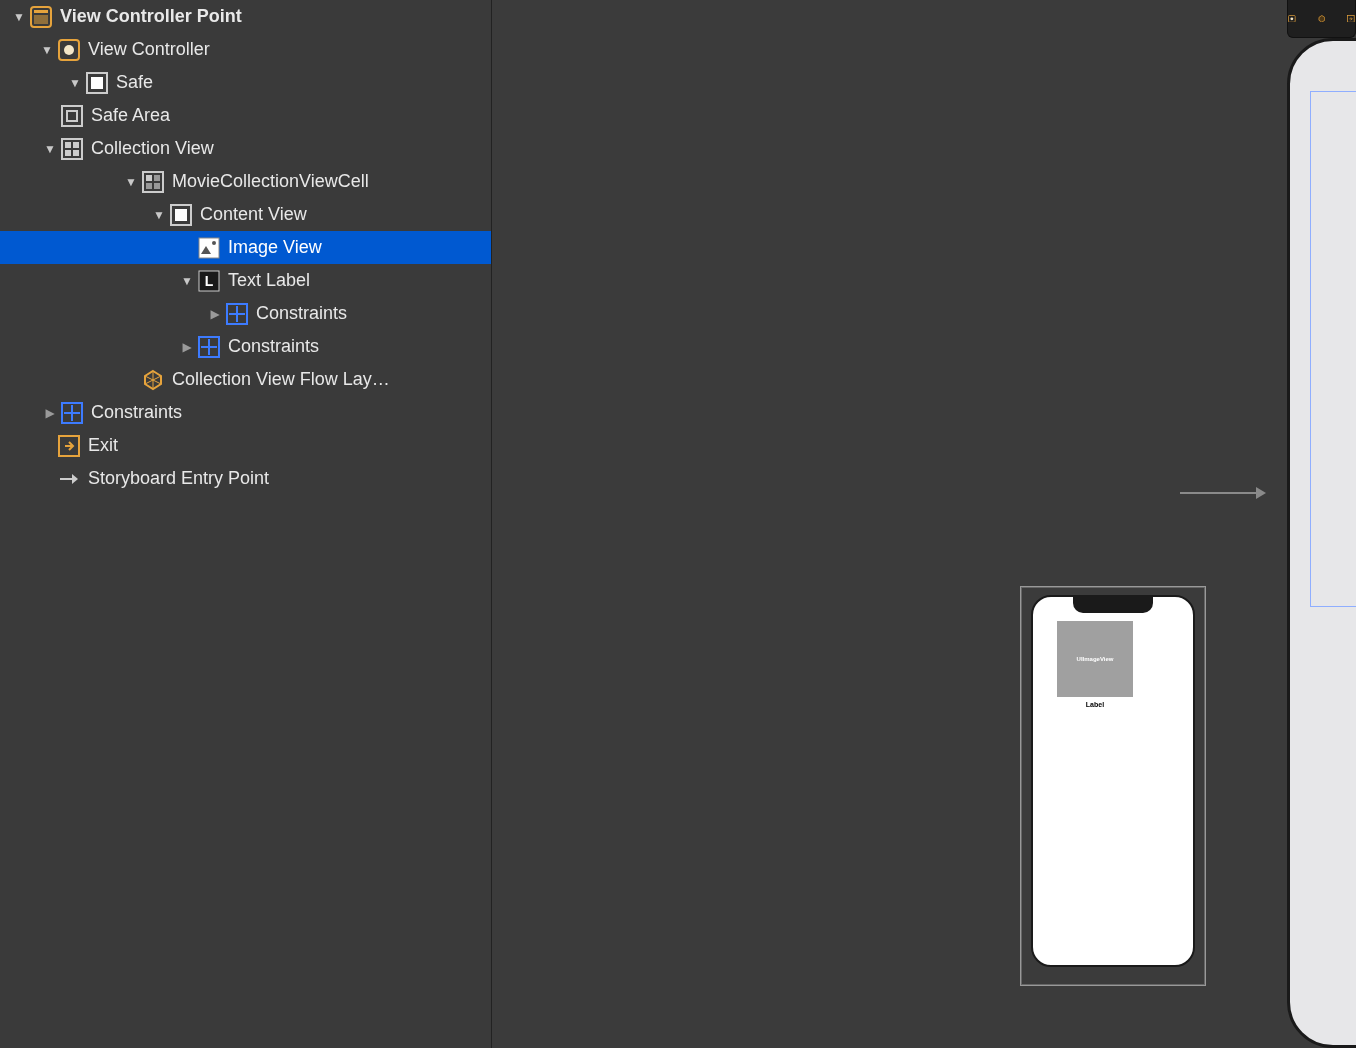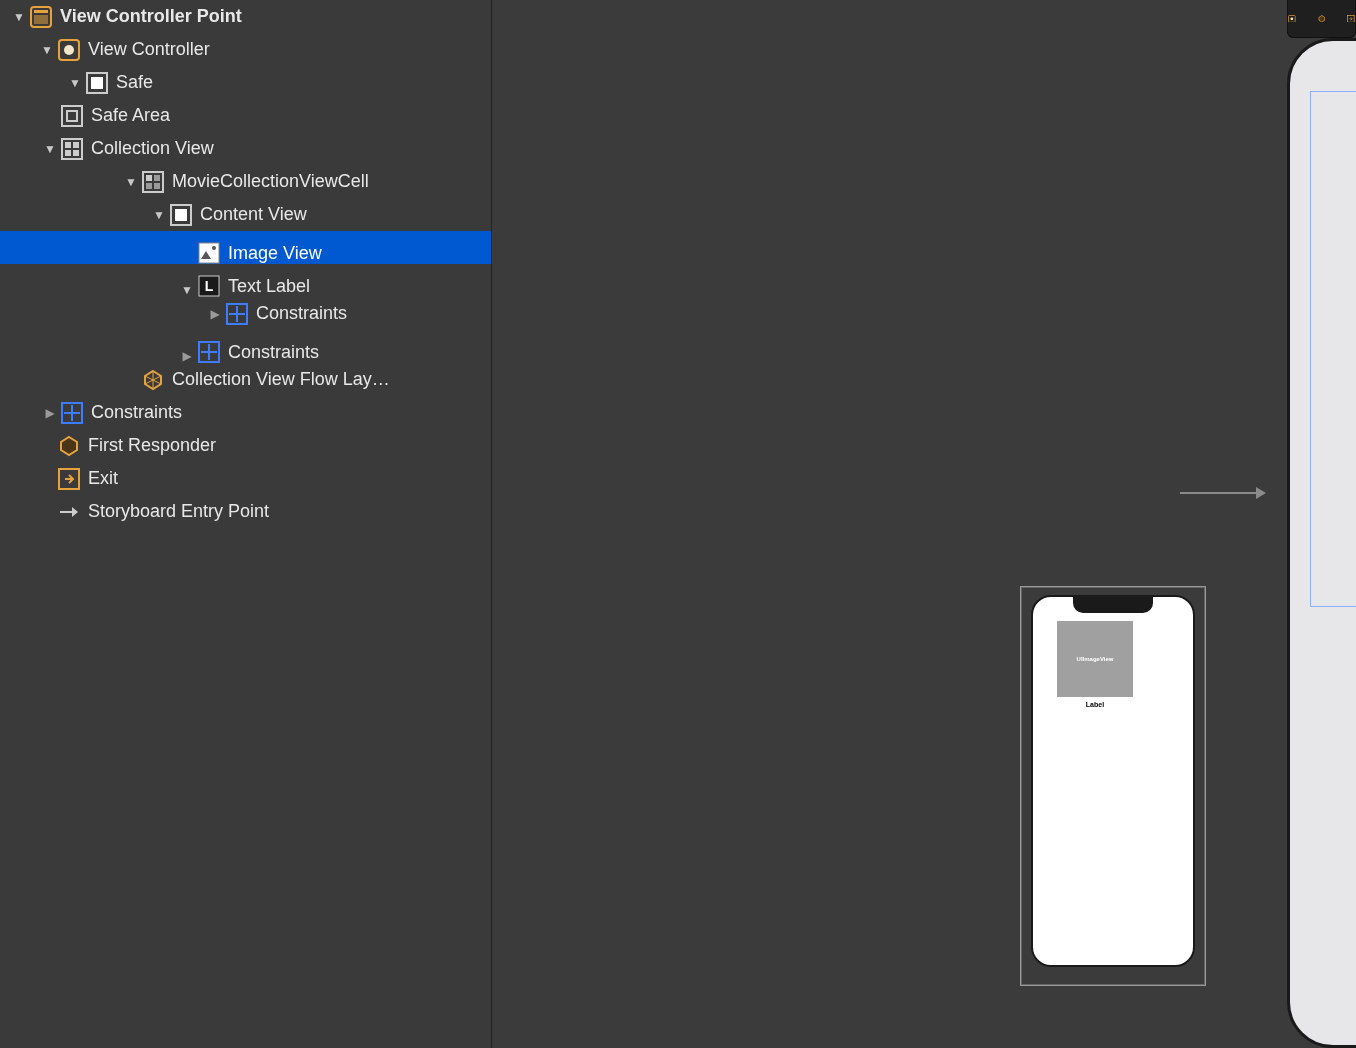--- a/index.html
+++ b/index.html
@@ -58,21 +58,21 @@
       justify-content: center;
       flex-shrink: 0;
     }
     .icon svg { width: 100%; height: 100%; }
     .indent-0 { padding-left: 12px; }
     .indent-1 { padding-left: 40px; }
     .indent-2 { padding-left: 68px; }
     .indent-3 { padding-left: 43px; }
     .indent-4 { padding-left: 124px; }
     .indent-5 { padding-left: 152px; }
-    .indent-6 { padding-left: 180px; align-items: flex-end; }
+    .indent-6 { padding-left: 180px; }
     .indent-7 { padding-left: 208px; }
     .row-bold { font-weight: 600; }
 
     
     .toolbar-dark {
       position: absolute;
       top: 0;
       left: 795px;
       right: 0;
       height: 38px;
@@ -313,29 +313,20 @@
     <span class="icon">
       <svg viewBox="0 0 22 22">
           <rect x="1" y="1" width="20" height="20" fill="none" stroke="#3d7bff" stroke-width="2"></rect>
           <line x1="11" y1="3" x2="11" y2="19" stroke="#3d7bff" stroke-width="2"></line>
           <line x1="3" y1="11" x2="19" y2="11" stroke="#3d7bff" stroke-width="2"></line>
         </svg>
     </span>
     <span>Constraints</span>
   </div>
 
-  <div class="tree-row indent-1">
-    <span class="arrow none">▶</span>
-    <span class="icon">
-      <svg viewBox="0 0 22 22">
-          <path d="M11 2 L19 7 L19 15 L11 20 L3 15 L3 7 Z" fill="#4a3617" stroke="#e6a33c" stroke-width="2"></path>
-        </svg>
-    </span>
-    <span>First Responder</span>
-  </div>
 
   <div class="tree-row indent-1">
     <span class="arrow none">▶</span>
     <span class="icon">
       <svg viewBox="0 0 22 22">
           <rect x="1" y="1" width="20" height="20" fill="none" stroke="#e6a33c" stroke-width="2"></rect>
           <path d="M7 11 L14 11 M11 7 L15 11 L11 15" fill="none" stroke="#e6a33c" stroke-width="2"></path>
         </svg>
     </span>
     <span>Exit</span>

